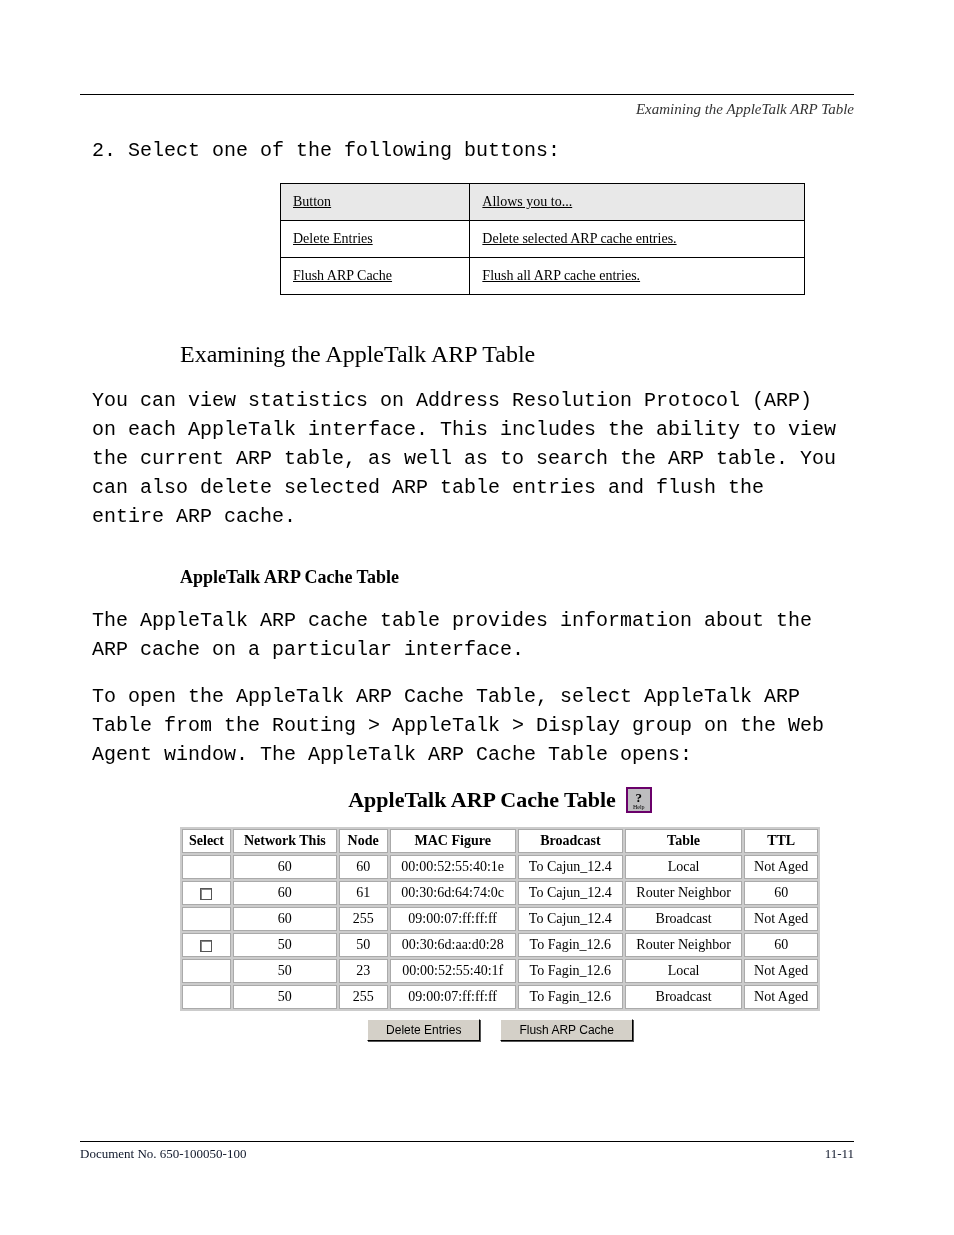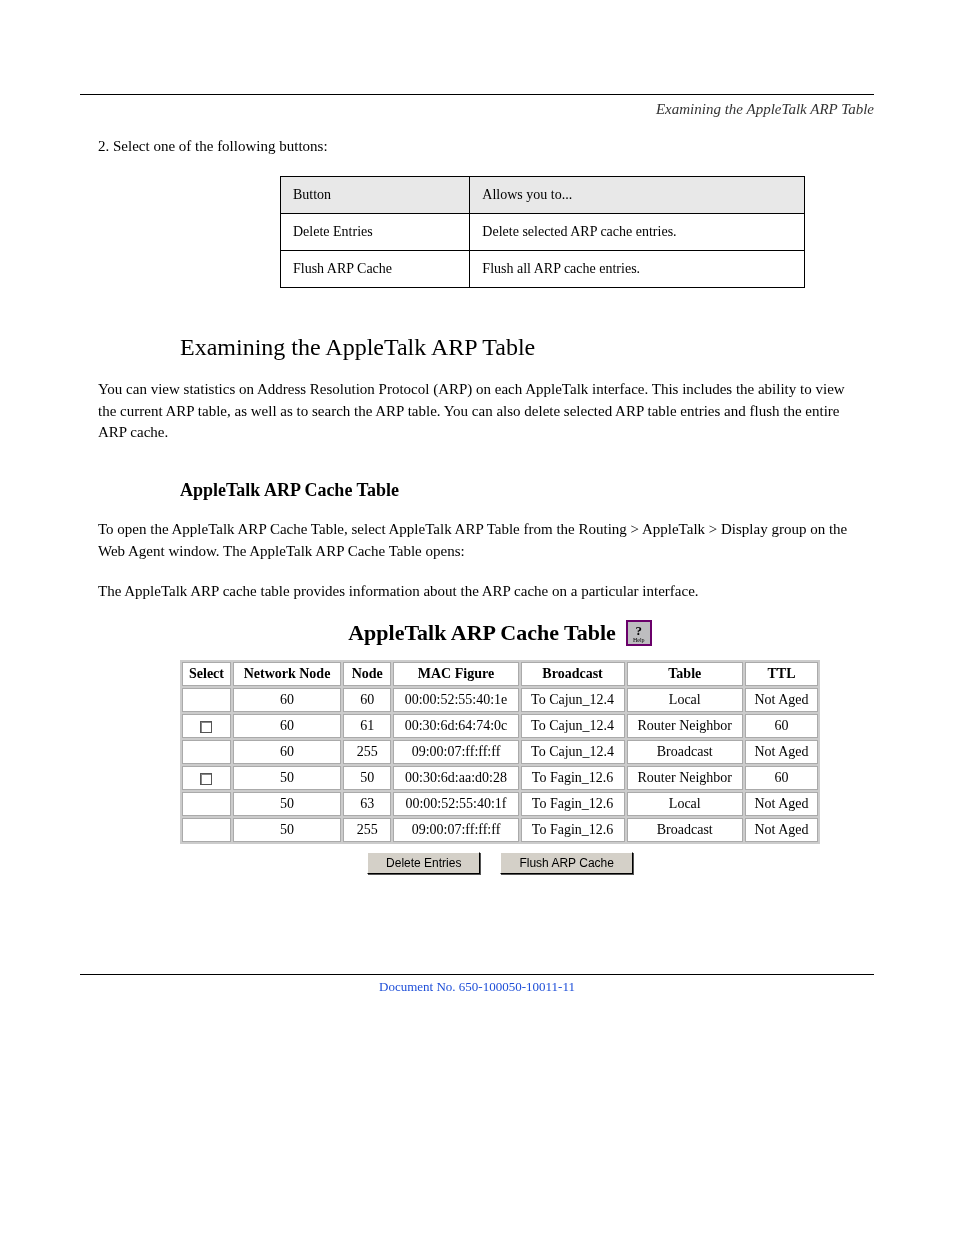--- a/index.html
+++ b/index.html
@@ -5,53 +5,55 @@
   * { box-sizing: border-box; }
   body {
     margin: 0;
     padding: 0;
     font-family: "Times New Roman", Times, serif;
     color: #000;
     background: #fff;
     width: 954px;
   }
   .page {
-    padding: 60px 80px 40px 80px;
+    padding: 60px 100px 40px 80px;
   }
   .top-rule {
     border-top: 1px solid #000;
     margin: 34px 0 0 0;
   }
   .header-right {
     text-align: right;
     font-style: italic;
     font-size: 15px;
     color: #333;
     margin-top: 6px;
   }
   .body-text {
     margin-left: 200px;
     margin-right: 70px;
   }
   .para {
-    font-size: 15px;
+    font-size: 20px;
     line-height: 1.45;
-    margin: 18px 18px;
+    margin: 18px 12px;
+    font-family: Liberation Mono, monospace;
   }
   .table1 {
     width: 525px;
     margin-left: 200px;
     border-collapse: collapse;
     font-size: 14px;
   }
   .table1 th, .table1 td {
     border: 1px solid #000;
     padding: 10px 12px;
     vertical-align: middle;
     text-align: left;
+    text-decoration: underline;
   }
   .table1 th {
     background: #e8e8e8;
     font-weight: normal;
   }
   .table1 td { height: 26px; }
   .h2 {
     font-size: 24px;
     margin: 46px 0 10px 100px;
     font-weight: normal;
@@ -147,23 +149,23 @@
     border-top-color: #fff;
     border-left-color: #fff;
     box-shadow: 1px 1px 0 #555;
   }
   .bottom-rule {
     border-top: 1px solid #000;
     margin: 100px 0 0 0;
   }
   .footer {
     display: flex;
-    justify-content: center;
+    justify-content: space-between;
     font-size: 13px;
-    color: #1d4ed8;
+    color: #0f172a;
     margin-top: 4px;
   }
 </style>
 </head>
 <body>
 
 <div class="page">
   <div class="top-rule"></div>
   <div class="header-right">Examining the AppleTalk ARP Table</div>
 
@@ -185,38 +187,38 @@
         <td>Flush ARP Cache</td>
         <td>Flush all ARP cache entries.</td>
       </tr>
     </tbody>
   </table>
 
   <h2 class="h2">Examining the AppleTalk ARP Table</h2>
   <p class="para body-text">You can view statistics on Address Resolution Protocol (ARP) on each AppleTalk interface. This includes the ability to view the current ARP table, as well as to search the ARP table. You can also delete selected ARP table entries and flush the entire ARP cache.</p>
 
   <h3 class="h3">AppleTalk ARP Cache Table</h3>
+  <p class="para body-text">The AppleTalk ARP cache table provides information about the ARP cache on a particular interface.</p>
   <p class="para body-text">To open the AppleTalk ARP Cache Table, select AppleTalk ARP Table from the Routing &gt; AppleTalk &gt; Display group on the Web Agent window. The AppleTalk ARP Cache Table opens:</p>
-  <p class="para body-text">The AppleTalk ARP cache table provides information about the ARP cache on a particular interface.</p>
 
 
   <div class="arp-area">
     <div class="arp-title-row">
       <span class="arp-title">AppleTalk ARP Cache Table</span>
       <span class="help-icon">
         <span class="help-q">?</span>
         <span class="help-txt">Help</span>
       </span>
     </div>
 
     <table class="arp-table">
       <thead>
         <tr>
           <th class="sel-cell">Select</th>
-          <th>Network Node</th>
+          <th>Network This</th>
           <th>Node</th>
           <th>MAC Figure</th>
           <th>Broadcast</th>
           <th>Table</th>
           <th>TTL</th>
         </tr>
       </thead>
       <tbody id="arp-body">
           <tr>
             <td class="sel-cell"></td>
@@ -250,21 +252,21 @@
             <td>50</td>
             <td>50</td>
             <td>00:30:6d:aa:d0:28</td>
             <td>To Fagin_12.6</td>
             <td>Router Neighbor</td>
             <td>60</td>
           </tr>
           <tr>
             <td class="sel-cell"></td>
             <td>50</td>
-            <td>63</td>
+            <td>23</td>
             <td>00:00:52:55:40:1f</td>
             <td>To Fagin_12.6</td>
             <td>Local</td>
             <td>Not Aged</td>
           </tr>
           <tr>
             <td class="sel-cell"></td>
             <td>50</td>
             <td>255</td>
             <td>09:00:07:ff:ff:ff</td>

